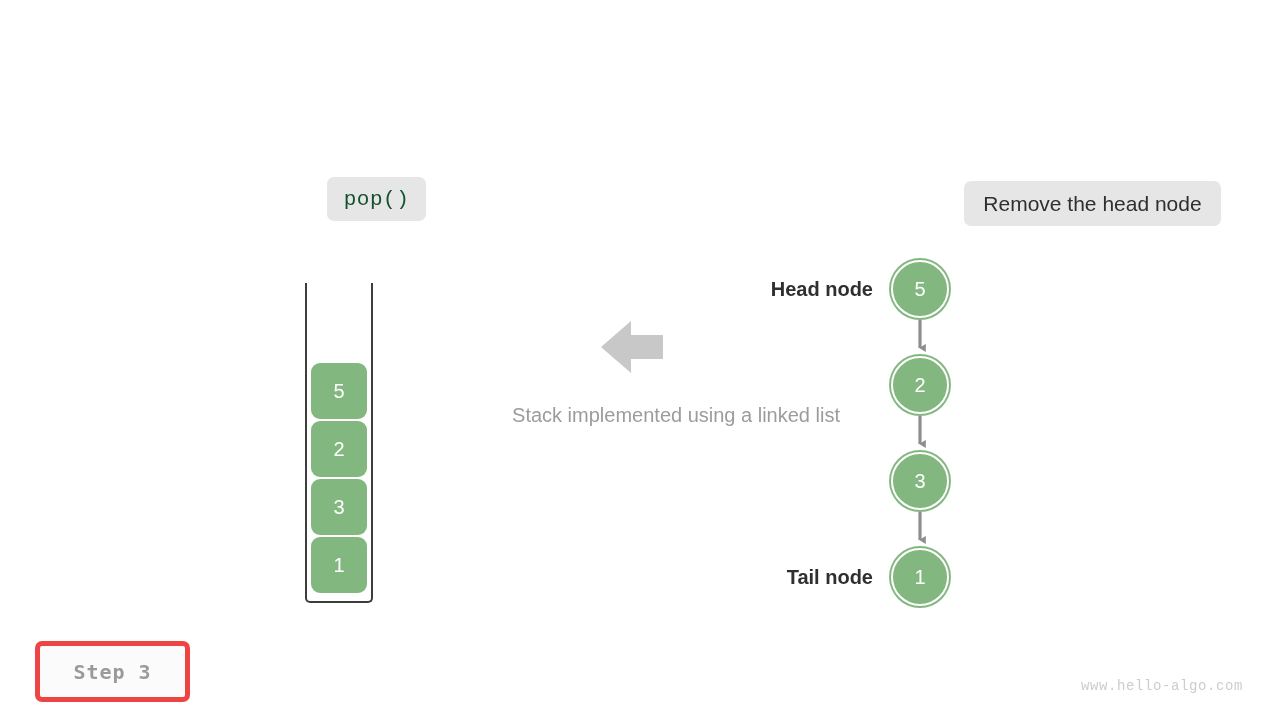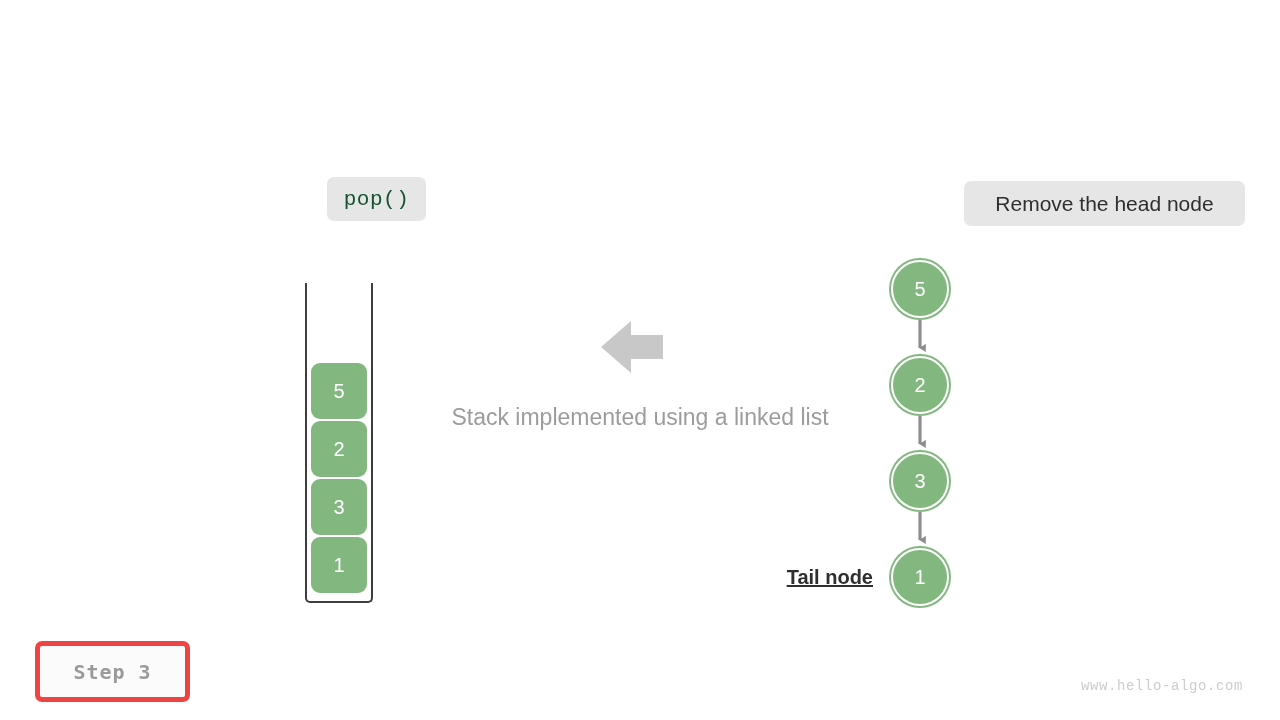--- a/index.html
+++ b/index.html
@@ -39,21 +39,21 @@
     color: #14532d;
     letter-spacing: 0.5px;
     margin-left: 36px;
   }
 
   
   .desc-chip {
     position: absolute;
     left: 964px;
     top: 181px;
-    width: 281px;
+    width: 257px;
     height: 45px;
     background: #e6e6e6;
     border-radius: 7px;
     display: flex;
     align-items: center;
     justify-content: center;
     font-size: 21px;
     color: #2f2f2f;
   }
 
@@ -87,22 +87,22 @@
     color: #cdcdcd;
     letter-spacing: 0.6px;
   }
 
   
   .caption {
     position: absolute;
     left: 440px;
     top: 404px;
     width: 400px;
-    text-align: center;
-    font-size: 23px;
+    text-align: right;
+    font-size: 20px;
     color: #9c9c9c;
   }
 
   
   .stack-frame {
     position: absolute;
     left: 305px;
     top: 283px;
     width: 68px;
     height: 320px;
@@ -209,19 +209,20 @@
     <line x1="920" y1="320" x2="920" y2="348" stroke="#8d8d8d" stroke-width="3.2" marker-end="url(#ahead)"></line>
     <line x1="920" y1="416" x2="920" y2="444" stroke="#8d8d8d" stroke-width="3.2" marker-end="url(#ahead)"></line>
     <line x1="920" y1="512" x2="920" y2="540" stroke="#8d8d8d" stroke-width="3.2" marker-end="url(#ahead)"></line>
   </svg>
 
   <div class="ll-node" style="left:891px; top:260px;">5</div>
   <div class="ll-node" style="left:891px; top:356px;">2</div>
   <div class="ll-node" style="left:891px; top:452px;">3</div>
   <div class="ll-node" style="left:891px; top:548px;">1</div>
 
-  <div class="ll-label" style="left:680px; top:566px; width:193px;text-decoration:underline;">Tail node</div>
+  <div class="ll-label" style="left:680px; top:278px; width:193px;">Head node</div>
+  <div class="ll-label" style="left:680px; top:566px; width:193px;">Tail node</div>
 
   <div class="step-badge">Step 3</div>
 
   <div class="watermark">www.hello-algo.com</div>
 
 </div>
 
 </body></html>

